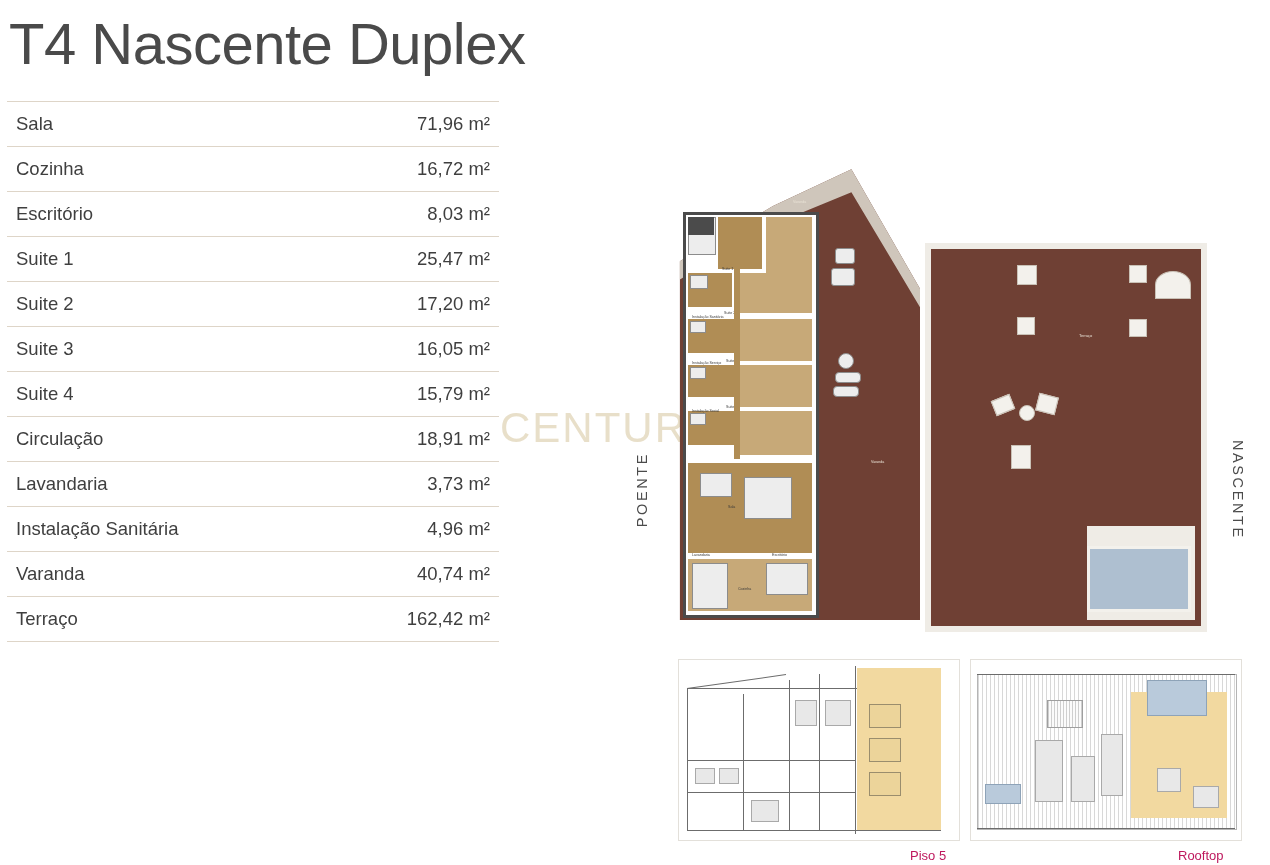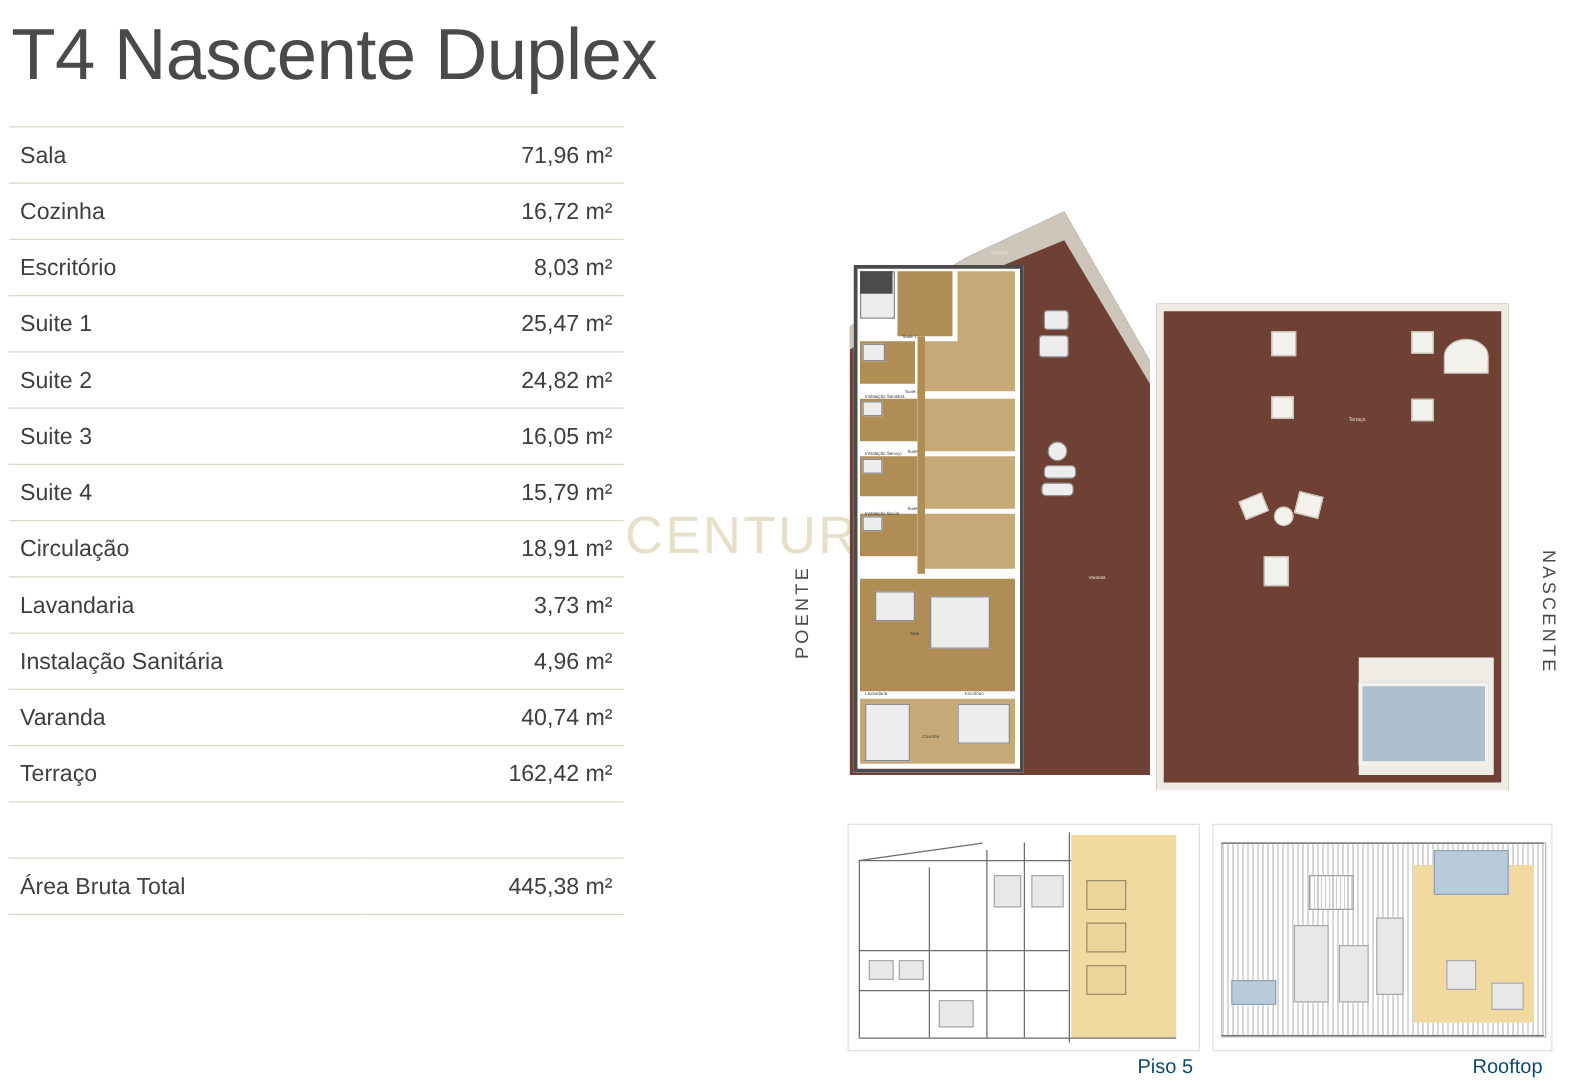--- a/index.html
+++ b/index.html
@@ -199,22 +199,22 @@
     position: absolute;
     bottom: 24px;
     background: #ffffff;
     border: 1px solid #e3e0da;
   }
   .thumb.piso5 { left: 78px; width: 280px; height: 180px; }
   .thumb.rooftop { left: 370px; width: 270px; height: 180px; }
   .thumb-caption {
     position: absolute;
     bottom: 2px;
-    font-size: 16px;
-    color: #0c4a6e;
+    font-size: 13px;
+    color: #be185d;
   }
   .thumb-caption.c1 { left: 310px; }
   .thumb-caption.c2 { left: 578px; }
 
   .t-line { position: absolute; background: #6c6c6c; }
   .t-fill { position: absolute; background: #f2d9a0; }
   .t-fill-b { position: absolute; background: #ecd49a; border: 1px solid #9a8d6d; }
   .t-grey { position: absolute; background: #e8e8e8; border: 1px solid #a9a9a9; }
   .t-blue { position: absolute; background: #b9cadb; border: 1px solid #8ea3b8; }
   .t-hatch {
@@ -247,21 +247,21 @@
       <tr>
         <td>Escritório</td>
         <td class="val">8,03 m²</td>
       </tr>
       <tr>
         <td>Suite 1</td>
         <td class="val">25,47 m²</td>
       </tr>
       <tr>
         <td>Suite 2</td>
-        <td class="val">24,82 m²</td>
+        <td class="val">17,20 m²</td>
       </tr>
       <tr>
         <td>Suite 3</td>
         <td class="val">16,05 m²</td>
       </tr>
       <tr>
         <td>Suite 4</td>
         <td class="val">15,79 m²</td>
       </tr>
       <tr>
@@ -283,24 +283,20 @@
       <tr>
         <td>Terraço</td>
         <td class="val">162,42 m²</td>
       </tr>
     </tbody>
   </table>
 
   <div class="totals-wrap">
     <table class="area-table">
       <tbody>
-        <tr>
-          <td>Área Bruta Total</td>
-          <td class="val">445,38 m²</td>
-        </tr>
       </tbody>
     </table>
   </div>
 </div>
 
 <div class="watermark">CENTURY 21</div>
 
 <div class="right-col">
 
   <div class="orient poente">POENTE</div>

